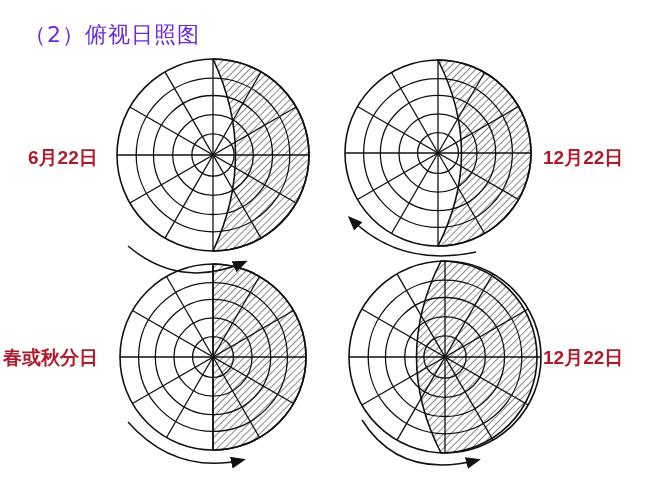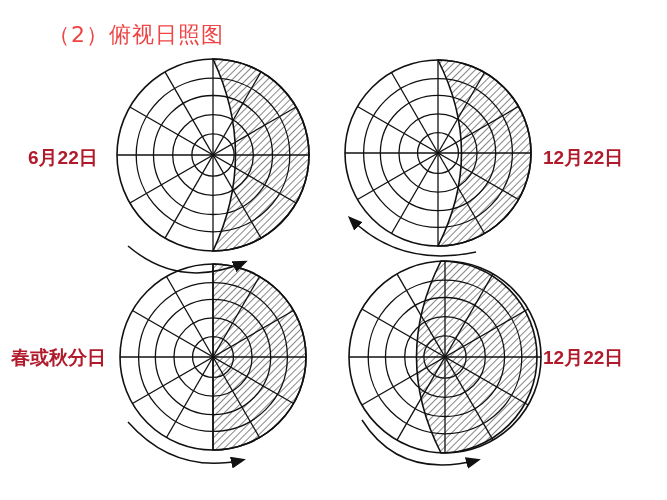--- a/index.html
+++ b/index.html
@@ -1,28 +1,28 @@
 <!DOCTYPE html>
 <html><head>
 <meta charset="utf-8">
 <style>
   html, body { margin:0; padding:0; background:#ffffff; }
   body { width:667px; height:500px; position:relative; overflow:hidden; font-family:"DejaVu Sans", sans-serif; }
-  .title { position:absolute; left:48px; top:20px; font-size:22px; color:#ef4444; letter-spacing:1px; }
+  .title { position:absolute; left:24px; top:20px; font-size:22px; color:#6d28d9; letter-spacing:1px; }
   .label { position:absolute; font-family:Liberation Sans, sans-serif; font-size:19px; color:#b01a2a; font-weight:bold; }
   svg.diag { position:absolute; left:0; top:0; }
 </style>
 </head>
 <body>
 
 <div class="title">（2）俯视日照图</div>
 
 <div class="label" style="left:28px;top:145px;">6月22日</div>
 <div class="label" style="left:543px;top:145px;">12月22日</div>
-<div class="label" style="left:3px;top:345px;margin-left:8px;">春或秋分日</div>
+<div class="label" style="left:3px;top:345px;">春或秋分日</div>
 <div class="label" style="left:543px;top:345px;">12月22日</div>
 
 <svg class="diag" width="667" height="500" viewBox="0 0 667 500">
   <defs>
     <pattern id="hatch" patternUnits="userSpaceOnUse" width="5" height="5" patternTransform="rotate(45)">
       <line x1="0" y1="0" x2="0" y2="5" stroke="#222" stroke-width="1.1"></line>
     </pattern>
     <marker id="arrow" markerWidth="10" markerHeight="8" refX="8" refY="4" orient="auto">
       <path d="M0,0 L10,4 L0,8 Z" fill="#111"></path>
     </marker>

